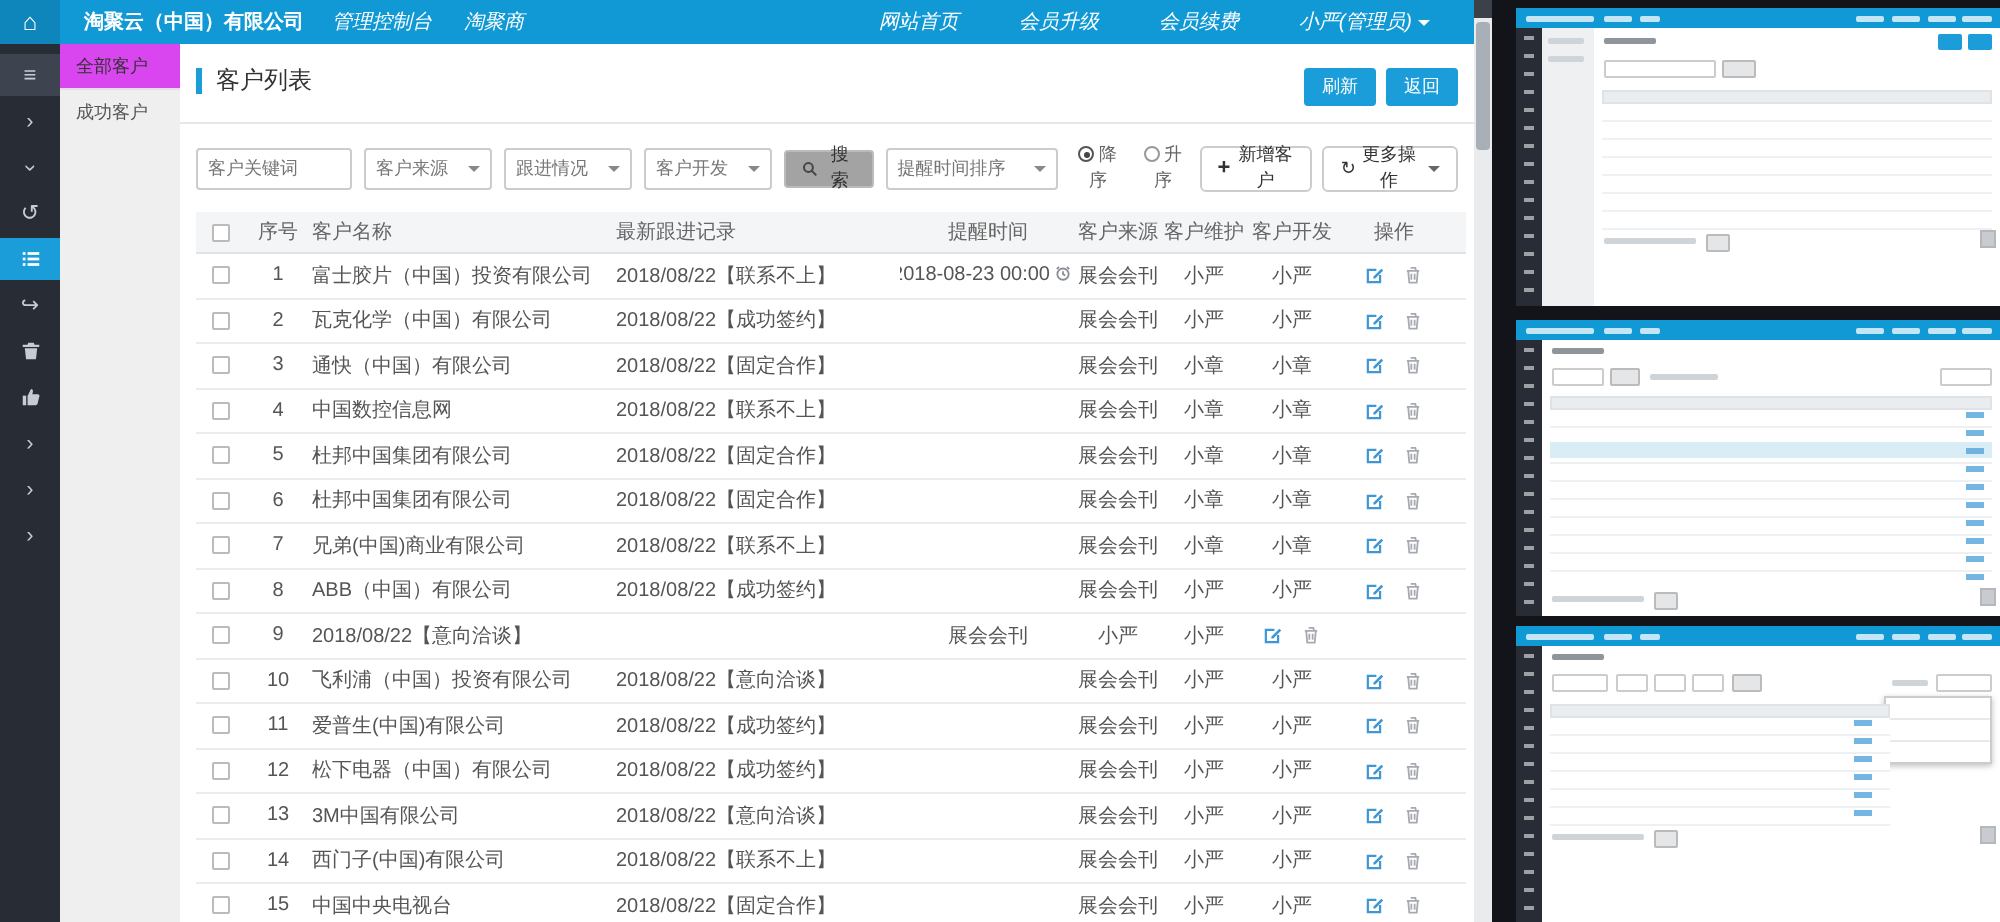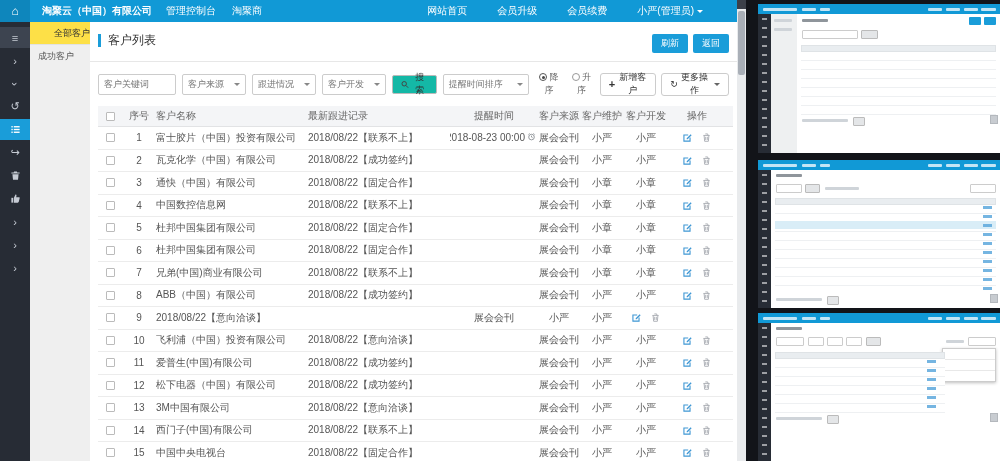--- a/index.html
+++ b/index.html
@@ -8,48 +8,48 @@
   }
   *{margin:0;padding:0;box-sizing:border-box;font-family:"Liberation Sans","DejaVu Sans",sans-serif;}
   html,body{width:1000px;height:461px;overflow:hidden;background:#14171c;position:relative;}
 
   
   .app{position:absolute;left:0;top:0;width:737px;height:461px;background:#fff;overflow:hidden;}
 
   .topbar{position:absolute;left:0;top:0;width:737px;height:22px;background:var(--topbar);display:flex;align-items:center;color:#fff;font-size:10px;}
   .home-btn{width:30px;height:22px;background:rgba(0,0,0,.12);display:flex;align-items:center;justify-content:center;font-size:12px;cursor:pointer;}
   .brand{font-weight:bold;margin:0 14px 0 12px;white-space:nowrap;}
-  .top-menu{margin-right:16px;white-space:nowrap;cursor:pointer;}
-  .top-right{margin-left:auto;display:flex;align-items:center;gap:14px;padding-right:18px;}
+  .top-menu{margin-right:16px;white-space:nowrap;cursor:pointer;font-style:italic;}
+  .top-right{margin-left:auto;display:flex;align-items:center;gap:14px;padding-right:6px;}
   .caret{display:inline-block;width:0;height:0;border:3px solid transparent;border-top-color:#fff;margin-left:3px;position:relative;top:2px;}
 
   .rail{position:absolute;left:0;top:22px;width:30px;height:439px;background:var(--rail-bg);display:flex;flex-direction:column;align-items:center;padding-top:5px;gap:2px;}
   .rail-item{width:30px;height:21px;display:flex;align-items:center;justify-content:center;color:#c6cbd4;font-size:11px;cursor:pointer;}
   .rail-item.first{background:var(--rail-item);}
   .rail-item.active{background:var(--accent);color:#fff;}
   .rail-item svg{width:11px;height:11px;}
   .rot90{transform:rotate(90deg);display:inline-block;}
 
   .subnav{position:absolute;left:30px;top:22px;width:60px;height:439px;background:#efefef;font-size:9px;color:#555;}
   .subnav-item{height:22px;line-height:22px;padding-left:8px;cursor:pointer;}
-  .subnav-item.active{background:#fde047;color:#333;text-align:right;}
+  .subnav-item.active{background:#d946ef;color:#333;}
   .subnav-item + .subnav-item{border-top:1px solid #e2e2e2;}
 
   .content{position:absolute;left:90px;top:22px;width:647px;height:439px;background:#fff;}
   .title-row{display:flex;align-items:flex-start;padding:12px 8px 8px 8px;}
   .page-title{font-size:12px;color:#333;border-left:3px solid var(--accent);padding-left:7px;line-height:13px;}
   .title-btns{margin-left:auto;display:flex;gap:5px;}
   .btn-blue{background:var(--accent);color:#fff;font-size:9px;border:none;border-radius:2px;padding:3px 9px;cursor:pointer;}
   .divider{border-bottom:1px solid #e7e7e7;}
 
   .filter-row{display:flex;align-items:center;gap:6px;padding:9px 8px;font-size:9px;color:#777;}
   .f-input{width:78px;height:21px;border:1px solid #ccc;border-radius:2px;padding:0 5px;font-size:9px;color:#555;outline:none;}
   .f-select{min-width:64px;height:21px;border:1px solid #ccc;border-radius:2px;display:flex;align-items:center;justify-content:space-between;padding:0 5px;cursor:pointer;background:#fff;}
   .f-select .caret{border-top-color:#888;}
-  .btn-search{height:19px;border:1px solid #bbb;border-radius:2px;background:#14b8a6;color:#333;font-size:9px;display:flex;align-items:center;gap:3px;padding:0 8px;cursor:pointer;}
+  .btn-search{height:19px;border:1px solid #bbb;border-radius:2px;background:#a3a3a3;color:#333;font-size:9px;display:flex;align-items:center;gap:3px;padding:0 8px;cursor:pointer;}
   .radio-group{display:flex;align-items:center;gap:8px;margin-left:2px;color:#666;text-align:center;}
   .radio{width:8px;height:8px;border:1px solid #999;border-radius:50%;display:inline-block;margin-right:2px;position:relative;top:1px;background:#fff;}
   .radio.checked{border-color:#555;}
   .radio.checked::after{content:"";position:absolute;left:1.5px;top:1.5px;width:3px;height:3px;border-radius:50%;background:#444;}
   .filter-right{margin-left:auto;display:flex;gap:5px;}
   .btn-white{height:23px;border:1px solid #ccc;border-radius:3px;background:#fff;color:#333;font-size:9px;display:flex;align-items:center;gap:3px;padding:0 8px;cursor:pointer;}
   .plus{font-weight:bold;font-size:11px;line-height:9px;}
   .btn-white .caret{border-top-color:#666;}
 
   .table{padding:0 4px 0 8px;}

